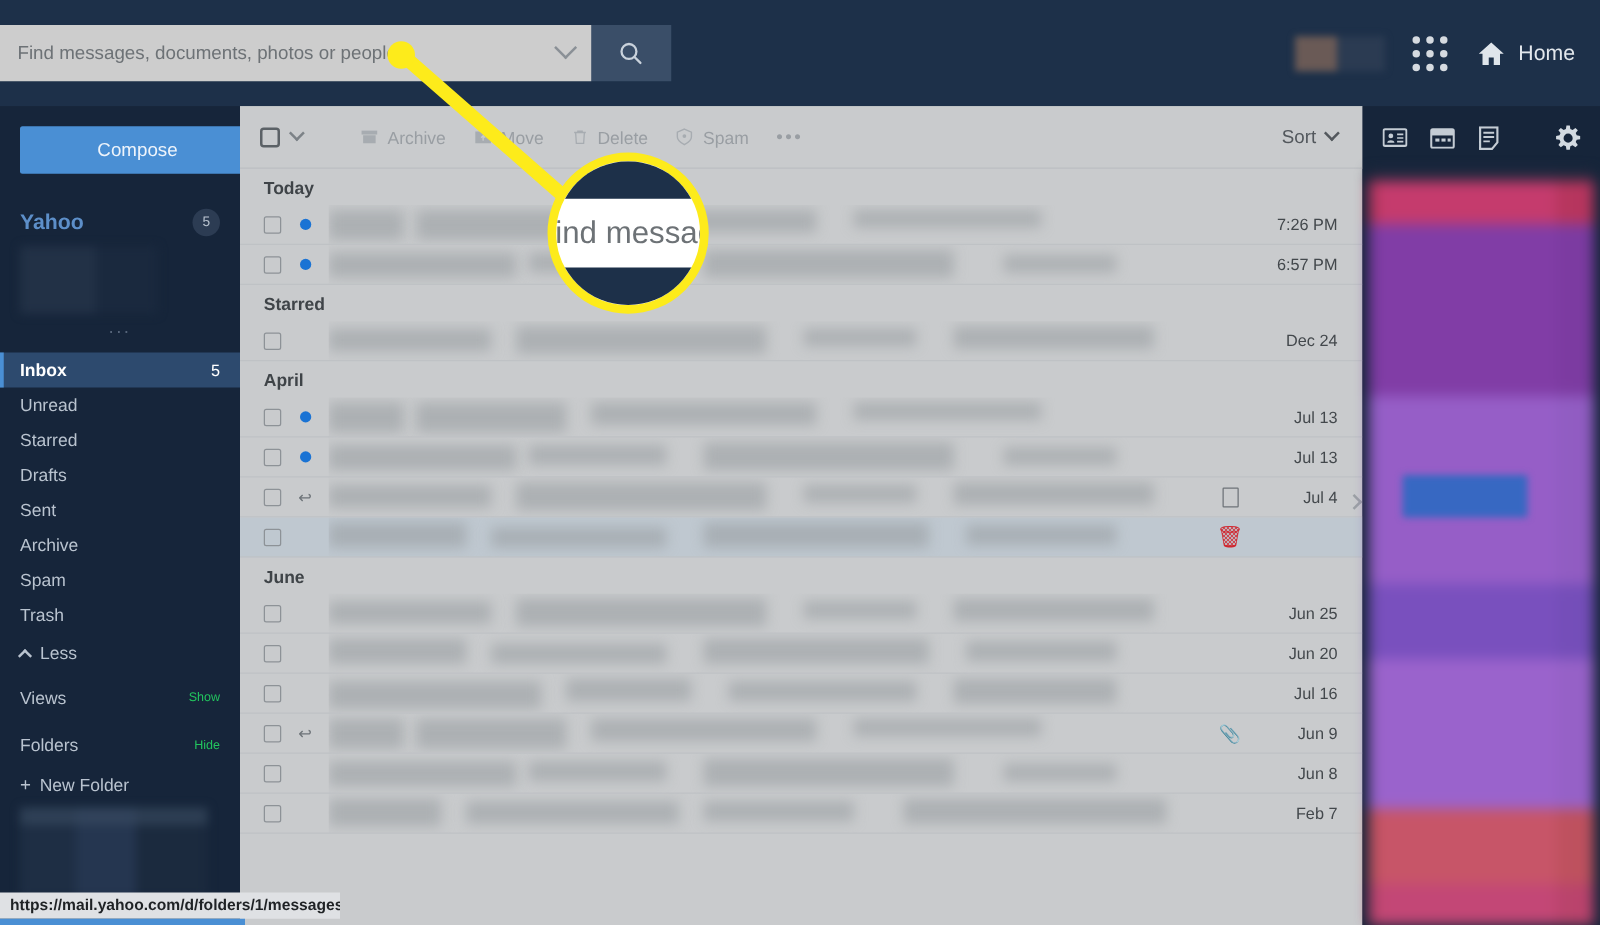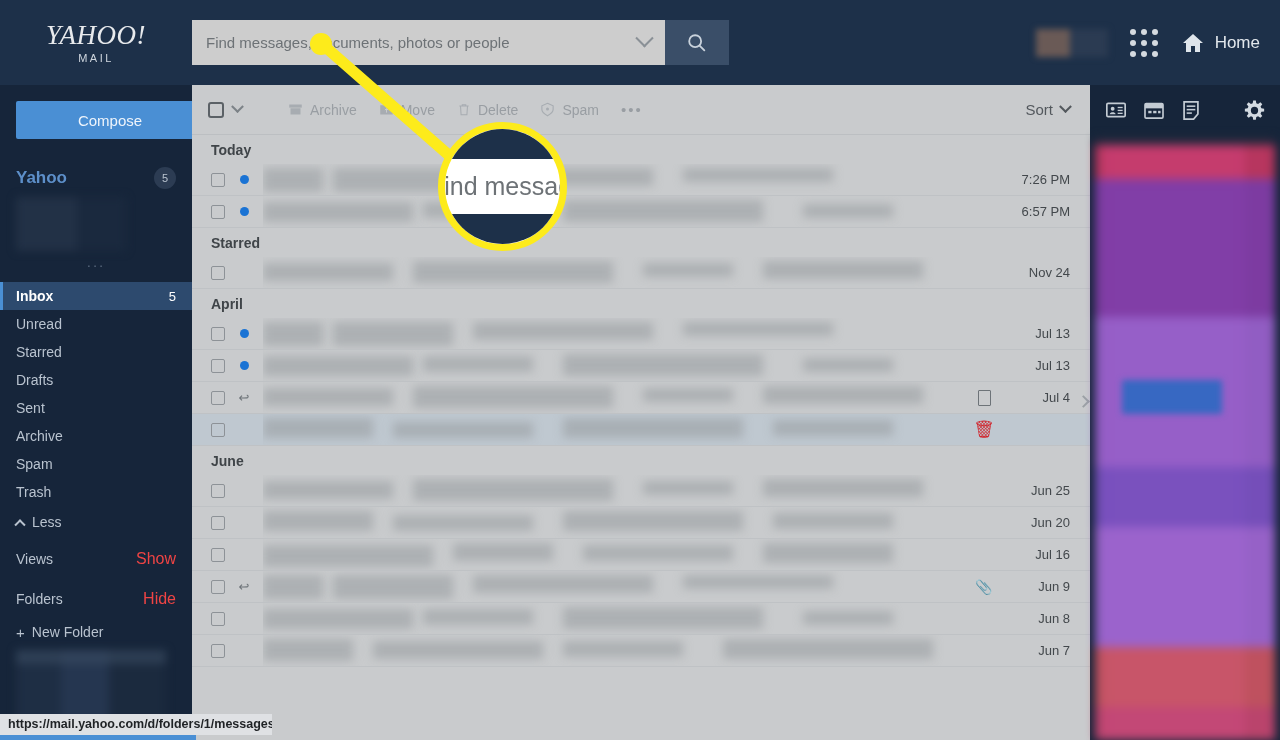--- a/index.html
+++ b/index.html
@@ -119,21 +119,21 @@
   .nav-item.active .count { color: #ffffff; }
   .nav-caret {
     display:inline-block; width:8px; height:8px; margin-right: 8px;
     border-left: 2px solid #b9c3cf; border-top: 2px solid #b9c3cf;
     transform: rotate(45deg) translate(2px,2px);
   }
   .sub-row {
     display:flex; align-items:center; justify-content: space-between;
     color:#b9c3cf; font-size:14px; margin-top: 14px; cursor: pointer;
   }
-  .sub-row .act { color:#ef4444; font-size:16px; }
+  .sub-row .act { color:#22c55e; font-size:10px; }
   .newfolder { display:flex; align-items:center; gap:7px; color:#b9c3cf; font-size:14px; margin-top:16px; cursor:pointer; }
   .plus { color:#b9c3cf; font-size:15px; line-height:1; }
   .folders-blur {
     margin-top: 10px; width: 150px; height: 72px;
     background:
       linear-gradient(180deg, rgba(60,78,100,.55) 0 14px, rgba(0,0,0,0) 14px),
       linear-gradient(90deg,#1e2e44 0 30%,#253650 30% 62%,#1b2a3e 62% 100%);
     filter: blur(4px);
   }
 
@@ -275,24 +275,20 @@
   .scroll-strip {
     position: absolute; left: 0; bottom: 0; width: 196px; height: 5px; background: #4a8fd4;
   }
 </style>
 </head>
 <body>
 
 <div class="app">
 
   <div class="header">
-    <div class="logo-wrap">
-      <div class="logo-yahoo">YAHOO!</div>
-      <div class="logo-mail">MAIL</div>
-    </div>
 
     <div class="search-group">
       <div class="search-box">
         <input class="search-input" type="text" placeholder="Find messages, documents, photos or people" style="">
         <span class="chev-down"></span>
       </div>
       <button class="search-btn">
         <svg width="22" height="22" viewBox="0 0 24 24">
           <circle cx="10" cy="10" r="6.5" fill="none" stroke="#c9d2dc" stroke-width="2"></circle>
           <line x1="14.8" y1="14.8" x2="20" y2="20" stroke="#c9d2dc" stroke-width="2" stroke-linecap="round"></line>
@@ -464,21 +460,21 @@
           <span class="row-check"></span>
           <span class="row-flag"></span>
           <div class="row-body">
             <span class="blk" style="left: 0px; top: 6px; width: 130px; height: 18px;"></span>
             <span class="blk" style="left: 150px; top: 4px; width: 200px; height: 22px;"></span>
             <span class="blk" style="left: 380px; top: 6px; width: 90px; height: 14px;"></span>
             <span class="blk" style="left: 500px; top: 4px; width: 160px; height: 18px;"></span>
           </div>
           <div class="row-right">
             <span style="width: 20px; display: flex; justify-content: center;"></span>
-            <span class="row-date">Nov 24</span>
+            <span class="row-date">Dec 24</span>
           </div>
         </div>
         <div class="sec-head">April</div>
         <div class="row">
           <span class="row-check"></span>
           <span class="row-flag">
             <i class="dot-unread"></i>
           </span>
           <div class="row-body">
             <span class="blk" style="left: 0px; top: 4px; width: 60px; height: 24px;"></span>
@@ -616,21 +612,21 @@
           <span class="row-check"></span>
           <span class="row-flag"></span>
           <div class="row-body">
             <span class="blk" style="left: 0px; top: 4px; width: 90px; height: 22px;"></span>
             <span class="blk" style="left: 110px; top: 6px; width: 170px; height: 18px;"></span>
             <span class="blk" style="left: 300px; top: 6px; width: 120px; height: 16px;"></span>
             <span class="blk" style="left: 460px; top: 4px; width: 210px; height: 20px;"></span>
           </div>
           <div class="row-right">
             <span style="width: 20px; display: flex; justify-content: center;"></span>
-            <span class="row-date">Jun 7</span>
+            <span class="row-date">Feb 7</span>
           </div>
         </div>
       </div>
     <div class="chev-right-edge"></div>
   </div>
 
   <div class="rightbar">
     <div class="rb-icons">
       <span class="rb-ico">
         <svg width="20" height="16" viewBox="0 0 24 18">

